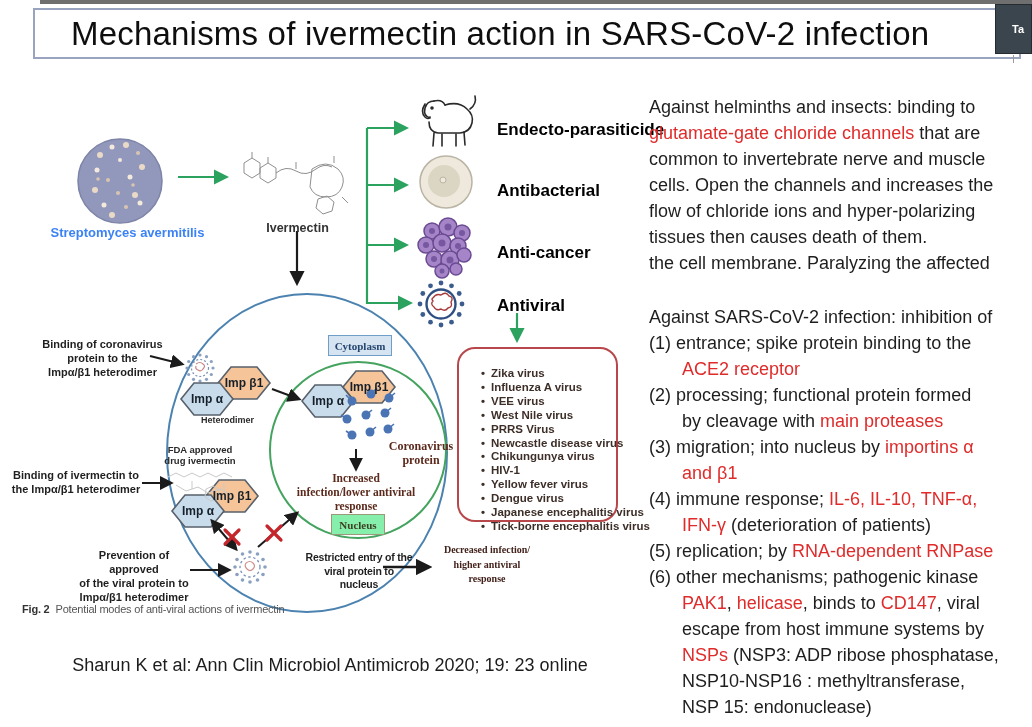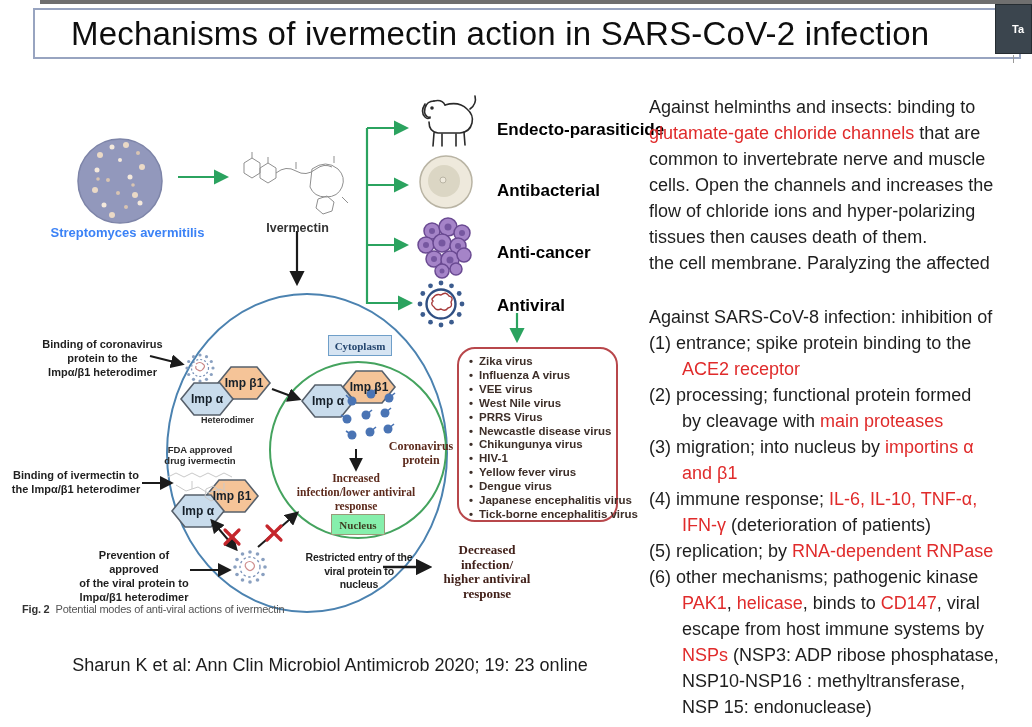--- a/index.html
+++ b/index.html
@@ -23,21 +23,21 @@
   .hextxt{width:52px;height:32px;display:flex;align-items:center;justify-content:center;
           font-size:12px;font-weight:bold;color:#16202a;white-space:nowrap;}
   #cytoplasm-box{left:328px;top:250px;width:62px;height:19px;background:#d6e4f2;border:1.5px solid #6f9fc9;
           display:flex;align-items:center;justify-content:center;font-family:"Liberation Serif",serif;
           font-weight:bold;font-size:11px;color:#24456e;}
   #nucleus-box{left:331px;top:429px;width:52px;height:19px;background:#86efac;border:1.5px solid #9a9a7a;
           display:flex;align-items:center;justify-content:center;font-family:"Liberation Serif",serif;
           font-weight:bold;font-size:11px;color:#3f3f22;}
   #virus-box{left:457px;top:262px;width:161px;height:175px;border:2.5px solid #b8474b;border-radius:18px;
              box-sizing:border-box;padding:6px 6px 0 10px;}
-  #virus-box ul{margin:0;padding:0;list-style:none;}
+  #virus-box ul{margin:12px;padding:0;list-style:none;}
   #virus-box li{font-size:11.5px;font-weight:bold;color:#3d2e28;line-height:13.9px;white-space:nowrap;}
   #virus-box li::before{content:"•";margin-right:6px;}
   #fig-caption{left:22px;top:518px;font-size:11px;color:#555;white-space:nowrap;letter-spacing:-.2px;}
   #fig-caption b{color:#333;margin-right:6px;}
   #citation{left:40px;top:570px;width:580px;text-align:center;font-size:18px;color:#1c1c1c;white-space:nowrap;}
   
   #right-panel{left:649px;top:94px;width:382px;font-size:18px;color:#1e1e1e;}
   .rline{line-height:26px;white-space:pre;}
   .rline.ind{padding-left:33px;}
   .red{color:#e02b2b;}
@@ -304,21 +304,21 @@
   <div class="lbl" style="left:160px;top:359px;width:80px;font-size:9.5px;line-height:11px;color:#2a2a2a;">FDA approved
 drug ivermectin</div>
 
   <div class="lbl seriflbl" style="left:385px;top:354px;width:72px;font-size:12px;line-height:14px;">Coronavirus
 protein</div>
   <div class="lbl seriflbl" style="left:286px;top:386px;width:140px;font-size:11.5px;line-height:14px;">Increased
 infection/lower antiviral
 response</div>
   <div class="lbl" style="left:270px;top:466px;width:108px;font-size:10.5px;line-height:13.5px;letter-spacing:-0.2px;margin-left:35px;">Restricted entry of the
 viral protein to nucleus</div>
-  <div class="lbl seriflbl" style="left:432px;top:458px;width:110px;font-size:13px;line-height:14.5px;color:#42211a;">Decreased infection/
+  <div class="lbl seriflbl" style="left:432px;top:458px;width:110px;font-size:10px;line-height:14.5px;color:#42211a;">Decreased infection/
 higher antiviral
 response</div>
 
   <div class="lbl" style="left:30px;top:252px;width:145px;font-size:11px;line-height:14px;">Binding of coronavirus
 protein to the
 Impα/β1 heterodimer</div>
   <div class="lbl" style="left:8px;top:383px;width:136px;font-size:11px;line-height:14px;">Binding of ivermectin to
 the Impα/β1 heterodimer</div>
   <div class="lbl" style="left:78px;top:463px;width:112px;font-size:11px;line-height:14px;">Prevention of approved
 of the viral protein to
@@ -335,21 +335,21 @@
   <div id="para1">
       <div class="rline"><span>Against helminths and insects: binding to</span></div>
       <div class="rline"><span class="red">glutamate-gate chloride channels</span><span> that are</span></div>
       <div class="rline"><span>common to invertebrate nerve and muscle</span></div>
       <div class="rline"><span>cells. Open the channels and increases the</span></div>
       <div class="rline"><span>flow of chloride ions and hyper-polarizing</span></div>
       <div class="rline"><span>tissues then causes death of them.</span></div>
       <div class="rline"><span>the cell membrane. Paralyzing the affected</span></div>
     </div>
   <div id="para2">
-      <div class="rline"><span>Against SARS-CoV-8 infection: inhibition of</span></div>
+      <div class="rline"><span>Against SARS-CoV-2 infection: inhibition of</span></div>
       <div class="rline"><span>(1) entrance; spike protein binding to the</span></div>
       <div class="rline ind"><span class="red">ACE2 receptor</span></div>
       <div class="rline"><span>(2) processing; functional protein formed</span></div>
       <div class="rline ind"><span>by cleavage with </span><span class="red">main proteases</span></div>
       <div class="rline"><span>(3) migration; into nucleus by </span><span class="red">importins α</span></div>
       <div class="rline ind"><span class="red">and β1</span></div>
       <div class="rline"><span>(4) immune response; </span><span class="red">IL-6, IL-10, TNF-α,</span></div>
       <div class="rline ind"><span class="red">IFN-γ </span><span>(deterioration of patients)</span></div>
       <div class="rline"><span>(5) replication; by </span><span class="red">RNA-dependent RNPase</span></div>
       <div class="rline"><span>(6) other mechanisms; pathogenic kinase</span></div>

